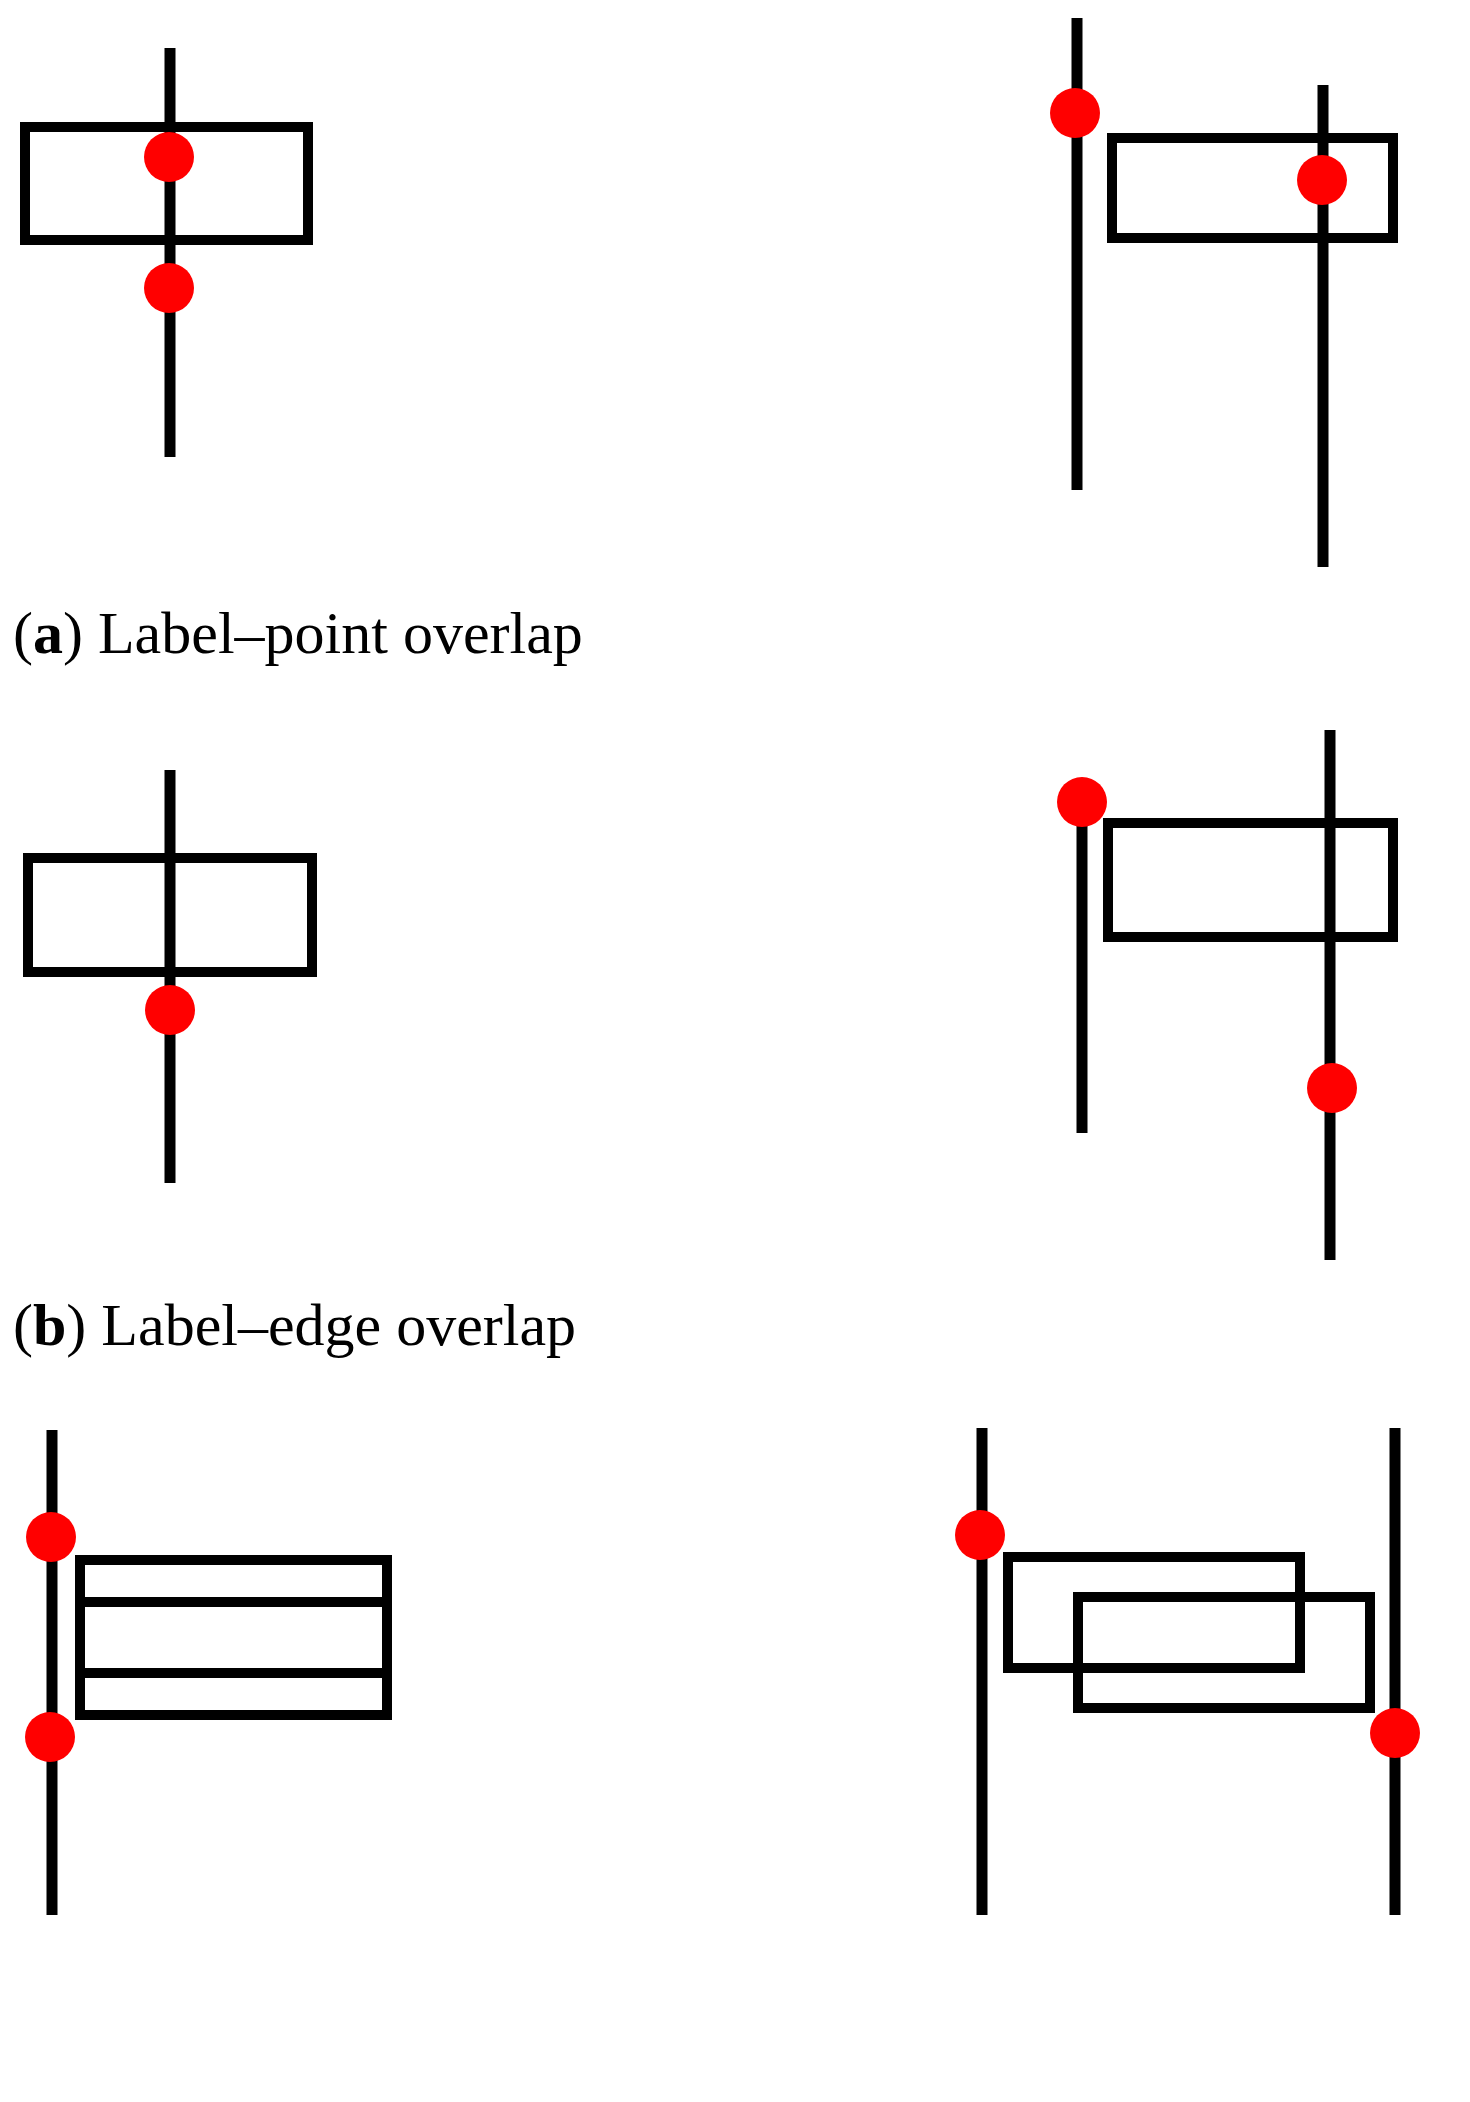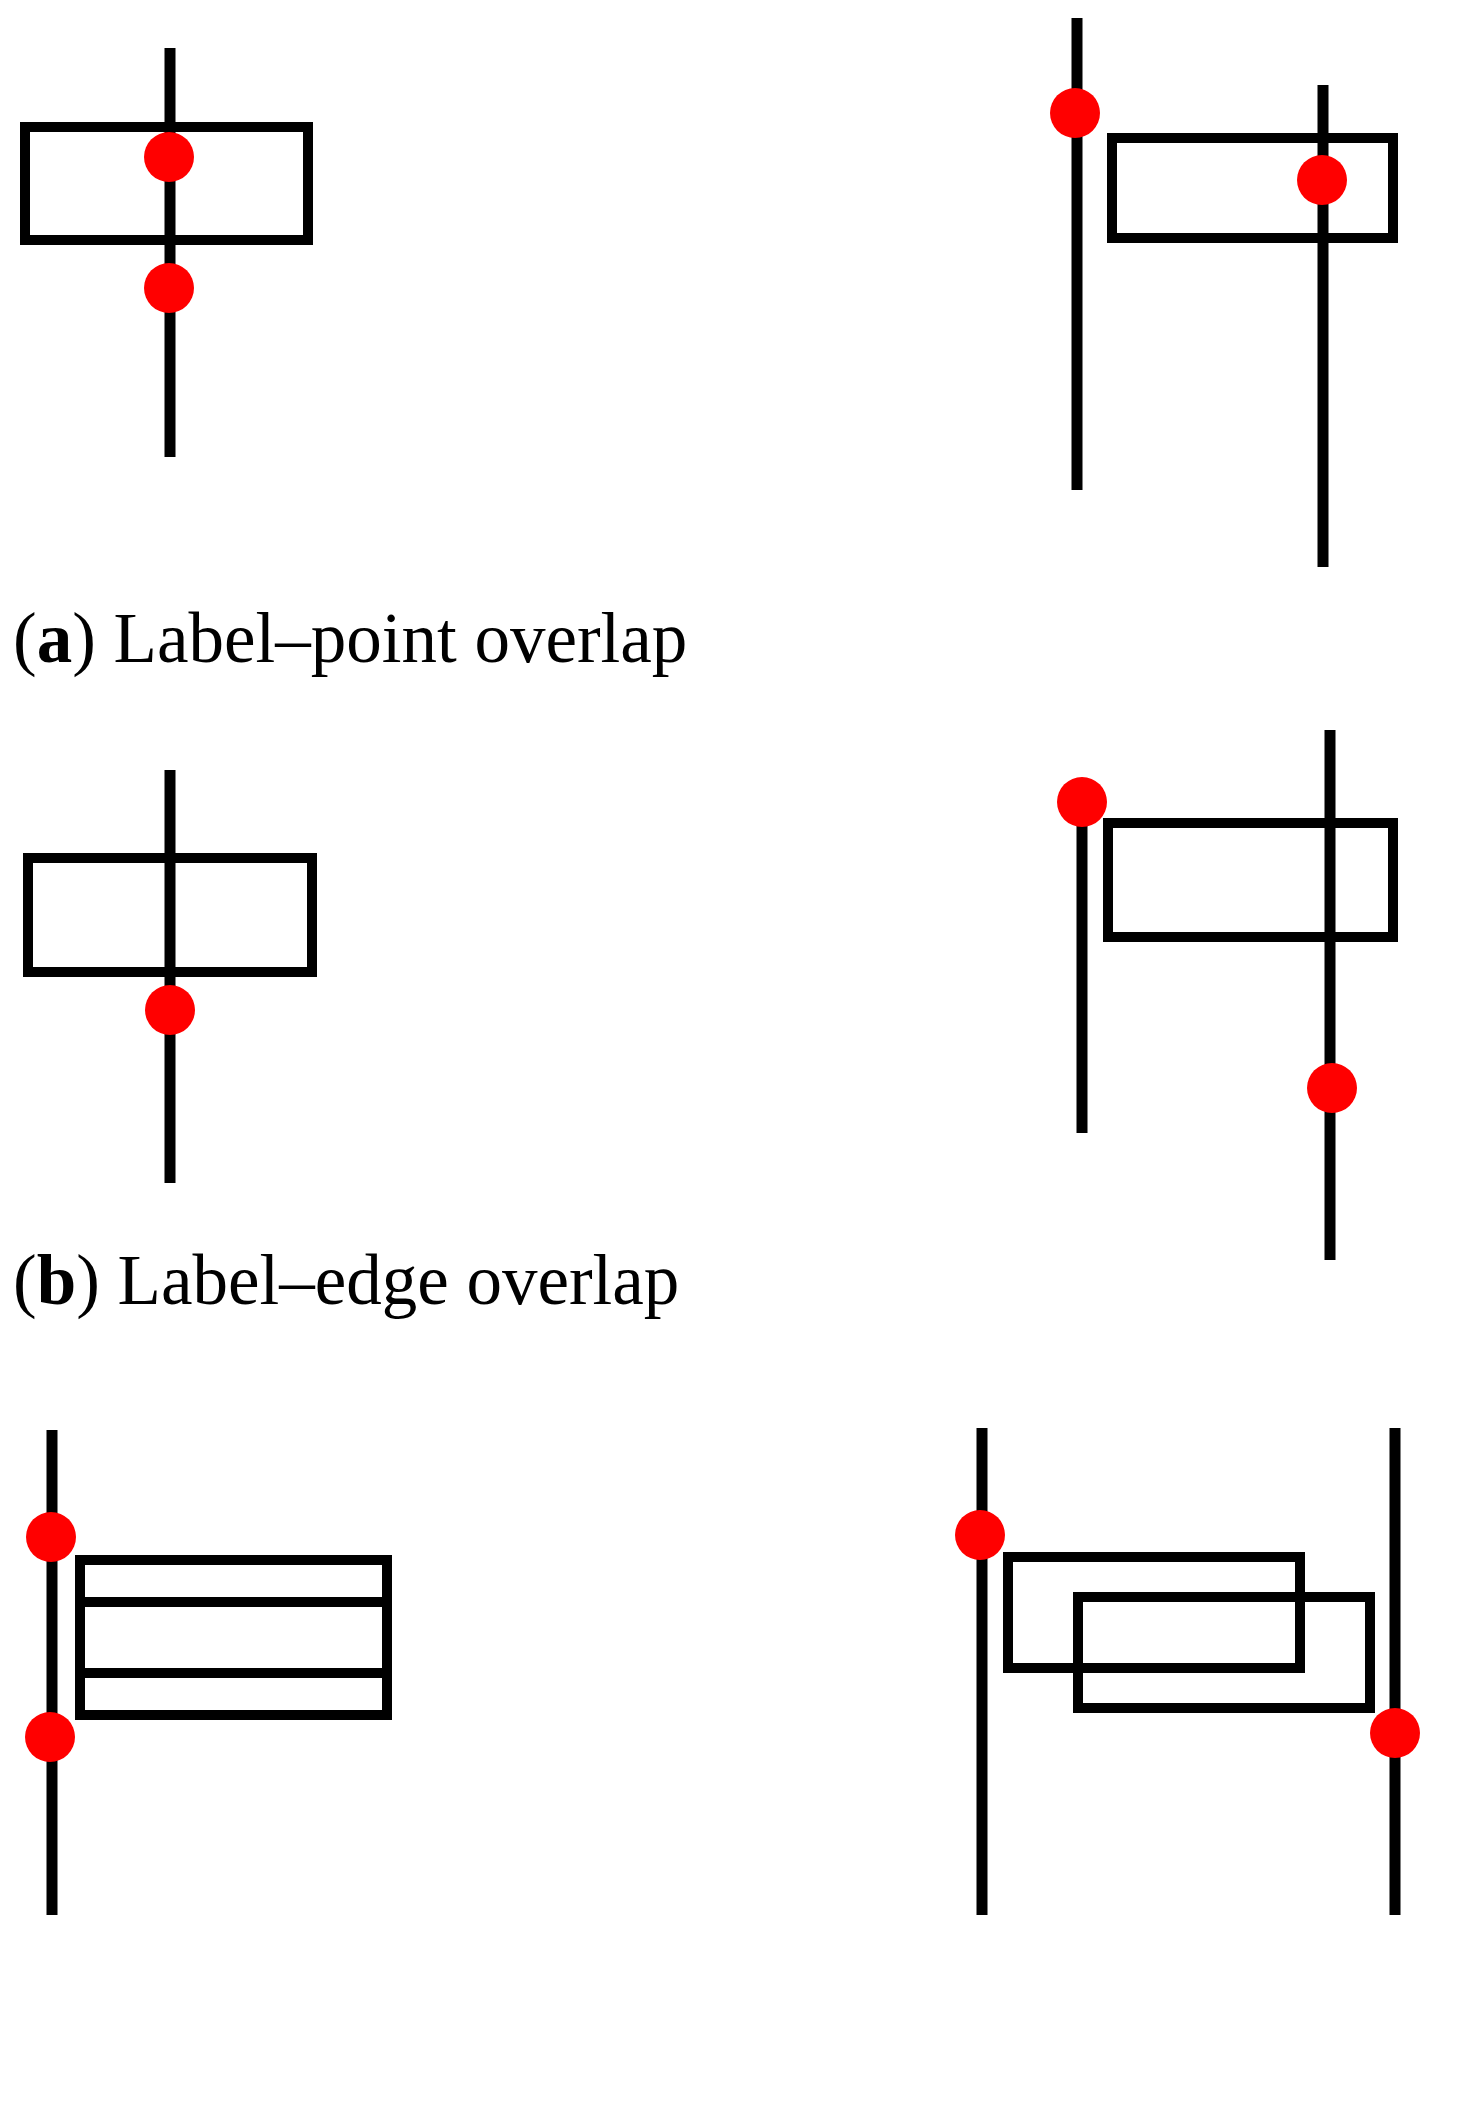--- a/index.html
+++ b/index.html
@@ -8,29 +8,29 @@
     width: 1470px;
     height: 2102px;
     background: #ffffff;
     overflow: hidden;
     font-family: "Liberation Serif", "DejaVu Serif", serif;
   }
   .canvas { position: absolute; left: 0; top: 0; }
   .caption {
     position: absolute;
     left: 13px;
-    font-size: 71px;
+    font-size: 60px;
     line-height: 1;
     color: #000000;
     white-space: nowrap;
     letter-spacing: 0px;
   }
   .caption .bold-letter { font-weight: bold; }
   .caption-a { top: 603px; }
-  .caption-b { top: 1245px; }
+  .caption-b { top: 1295px; }
   .caption-c { top: 1982px; }
 </style>
 </head>
 <body>
 
 <div class="page">
 
   <svg class="canvas" width="1470" height="2102" viewBox="0 0 1470 2102">
       <line x1="170" y1="48" x2="170" y2="457" stroke="#000000" stroke-width="11"></line>
       <line x1="1077" y1="18" x2="1077" y2="490" stroke="#000000" stroke-width="11"></line>

